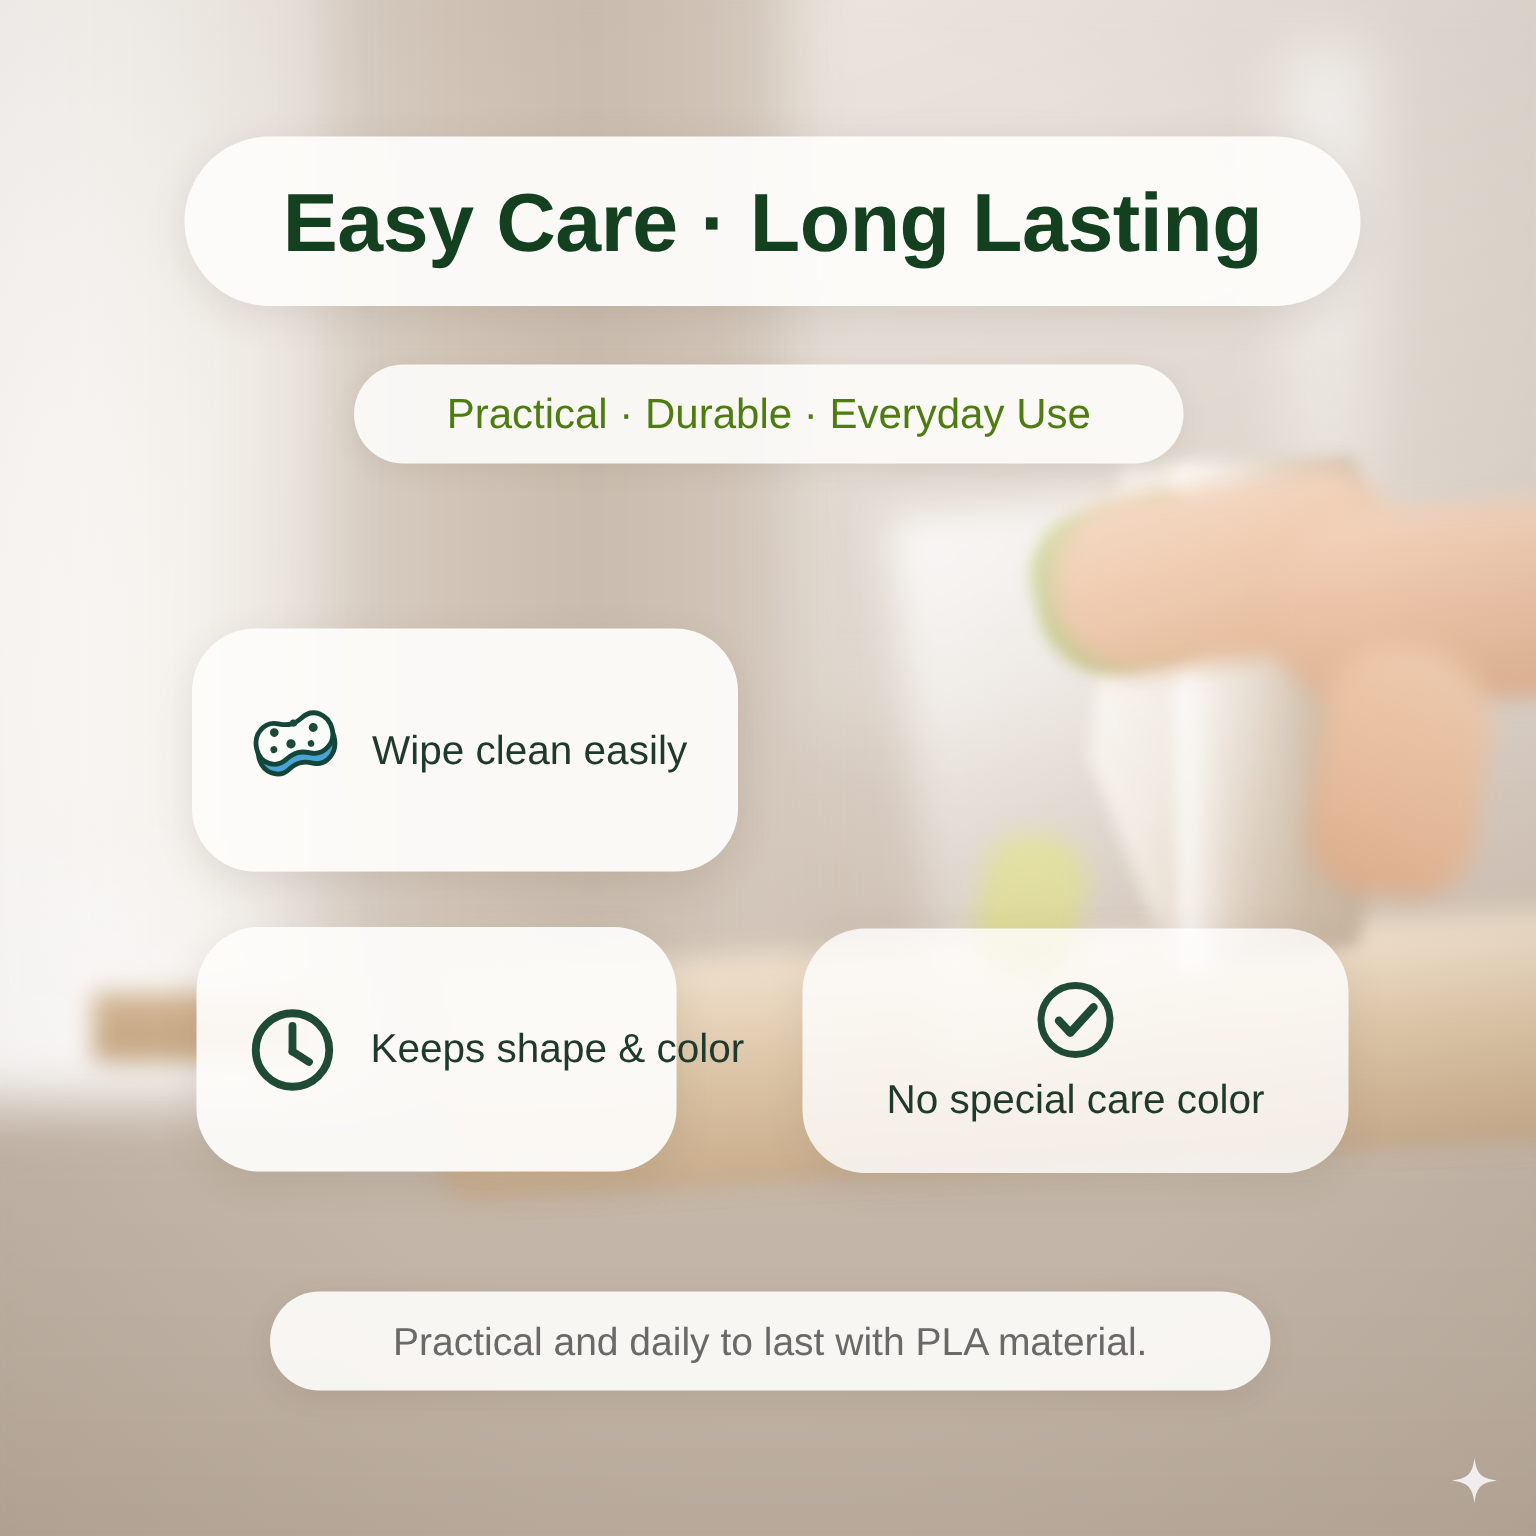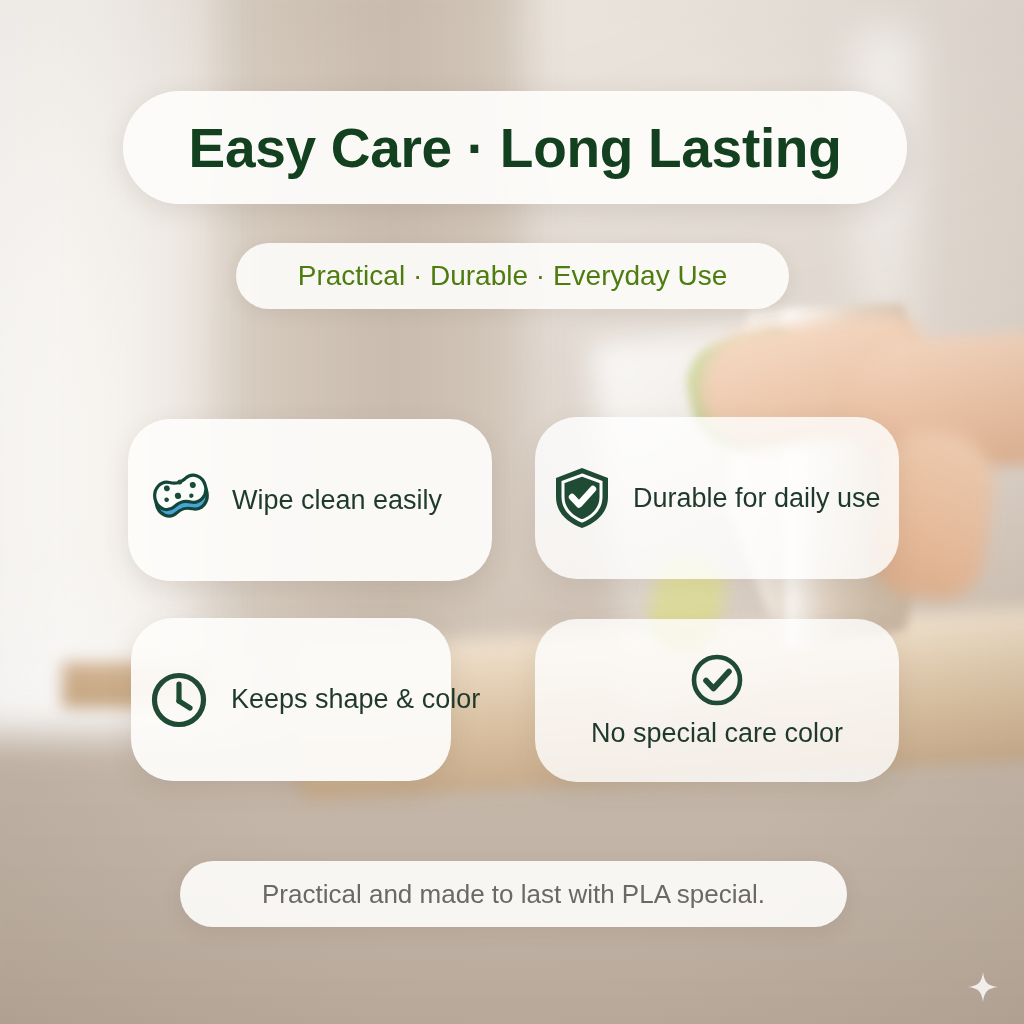--- a/index.html
+++ b/index.html
@@ -188,21 +188,21 @@
     white-space: nowrap;
   }
 
   
   .card {
     position: absolute;
     border-radius: 42px;
     display: flex;
     align-items: center;
   }
-  .card-row { flex-direction: row; gap: 22px; padding-left: 18px; }
+  .card-row { flex-direction: row; gap: 22px; padding-left: 34px; }
   .card-col { flex-direction: column; justify-content: center; gap: 10px; }
 
   .card-a { left: 128px; top: 419px; width: 364px; height: 162px;
             background: rgba(253,252,250,0.95);
             box-shadow: 0 8px 26px rgba(92,76,61,0.12); }
   .card-b { left: 535px; top: 417px; width: 364px; height: 162px;
             background: rgba(255,255,255,0.80);
             box-shadow: 0 8px 26px rgba(92,76,61,0.10); }
   .card-c { left: 131px; top: 618px; width: 320px; height: 163px;
             background: rgba(253,252,250,0.94);
@@ -311,30 +311,20 @@
             <circle cx="50" cy="19" r="3.0" fill="#1d4a3a"></circle>
             <circle cx="21" cy="27" r="2.3" fill="#1d4a3a"></circle>
             <circle cx="33" cy="26" r="3.1" fill="#1d4a3a"></circle>
             <circle cx="46" cy="29" r="2.2" fill="#1d4a3a"></circle>
           </g>
         </svg>
       </span>
       <span class="card-label">Wipe clean easily</span>
     </div>
 
-    <div class="card card-row card-b">
-      <span class="card-icon">
-        <svg width="58" height="64" viewBox="0 0 58 64">
-          <path d="M29,2 L55,12 V31 C55,47 43,57 29,62 C15,57 3,47 3,31 V12 Z" fill="#1f4a34"></path>
-          <path d="M29,9 L48,16 V31 C48,43 39,51 29,55 C19,51 10,43 10,31 V16 Z" fill="none" stroke="#ffffff" stroke-width="3"></path>
-          <path d="M19,31 L26,38.5 L40,23" fill="none" stroke="#ffffff" stroke-width="6.4" stroke-linecap="round" stroke-linejoin="round"></path>
-        </svg>
-      </span>
-      <span class="card-label">Durable for daily use</span>
-    </div>
 
     <div class="card card-row card-c">
       <span class="card-icon">
         <svg width="60" height="60" viewBox="0 0 60 60">
           <circle cx="30" cy="30" r="24.5" fill="none" stroke="#1f4a34" stroke-width="5.2"></circle>
           <path d="M30,14 V31" stroke="#1f4a34" stroke-width="5.2" stroke-linecap="round"></path>
           <path d="M30,31 L41,38" stroke="#1f4a34" stroke-width="5.2" stroke-linecap="round"></path>
         </svg>
       </span>
       <span class="card-label">Keeps shape &amp; color</span>
@@ -344,21 +334,21 @@
       <span class="card-icon">
         <svg width="56" height="56" viewBox="0 0 56 56">
           <circle cx="28" cy="28" r="23" fill="none" stroke="#1f4a34" stroke-width="4.6"></circle>
           <path d="M17,28.5 L24.5,36.5 L40,19.5" fill="none" stroke="#1f4a34" stroke-width="5.6" stroke-linecap="round" stroke-linejoin="round"></path>
         </svg>
       </span>
       <span class="card-label">No special care color</span>
     </div>
 
     <div class="pill foot-pill">
-      <span class="foot-text">Practical and made to last with PLA special.</span>
+      <span class="foot-text">Practical and daily to last with PLA material.</span>
     </div>
 
     <div class="sparkle">
       <svg viewBox="0 0 30 30">
         <path d="M15,0 C16.4,10.6 19.4,13.6 30,15 C19.4,16.4 16.4,19.4 15,30
                  C13.6,19.4 10.6,16.4 0,15 C10.6,13.6 13.6,10.6 15,0 Z" fill="#ffffff" fill-opacity="0.88"></path>
       </svg>
     </div>
 
   </div>

